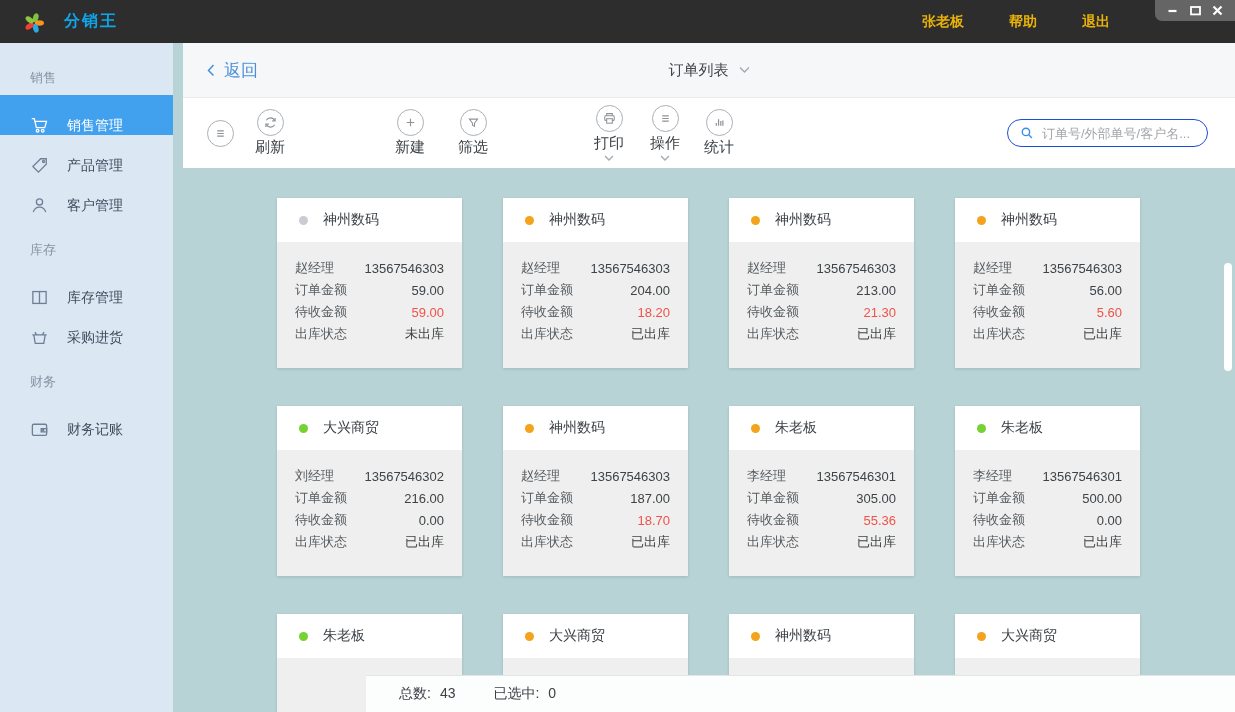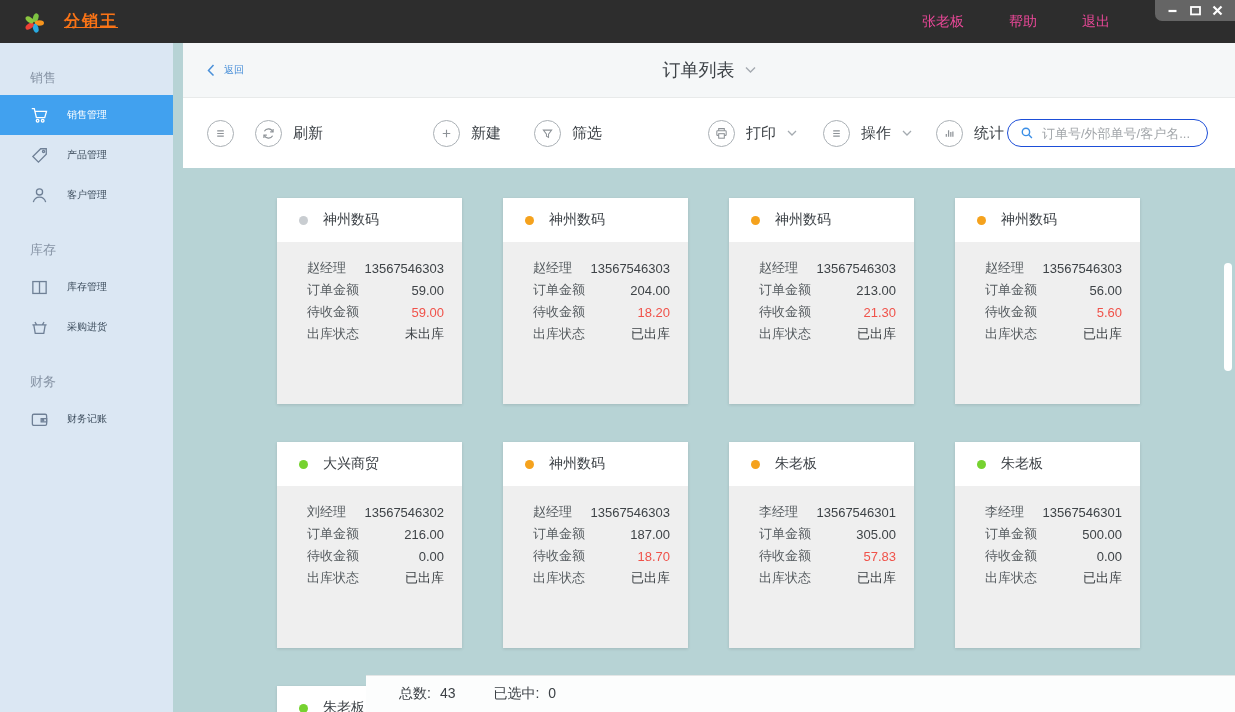--- a/index.html
+++ b/index.html
@@ -2,57 +2,57 @@
 <html><head>
 <meta charset="utf-8">
 <style>
   * { margin:0; padding:0; box-sizing:border-box; }
   body { font-family:"Liberation Sans", sans-serif; }
   .app { position:relative; width:1235px; height:712px; overflow:hidden; background:#b7d3d5; }
 
   
   .titlebar { position:absolute; top:0; left:0; right:0; height:43px; background:#2d2d2d; display:flex; align-items:center; z-index:20; }
   .logo { margin-left:22px; display:flex; }
-  .app-name { color:#f97316; font-size:16px; font-weight:bold; margin-left:18px; letter-spacing:2px;text-decoration:underline; }
+  .app-name { color:#0ea5e9; font-size:16px; font-weight:bold; margin-left:18px; letter-spacing:2px; }
   .tb-menu { margin-left:auto; margin-right:125px; display:flex; gap:45px; }
-  .tb-menu-item { color:#ec4899; font-size:14px; font-weight:normal; cursor:pointer; }
+  .tb-menu-item { color:#eab308; font-size:14px; font-weight:bold; cursor:pointer; }
   .winctrl { position:absolute; top:0; right:0; width:80px; height:21px; background:#656565; border-bottom-left-radius:7px; display:flex; align-items:center; justify-content:space-evenly; }
   .wbtn { color:#ffffff; display:flex; align-items:center; cursor:pointer; }
 
   
   .sidebar { position:absolute; top:43px; left:0; bottom:0; width:173px; background:#dbe7f3; }
   .side-section { margin:26px 0 8px 30px; color:#8794a5; font-size:13px; }
-  .side-item { height:40px; display:flex; align-items:center; padding-left:30px; color:#3e4e5e; font-size:10px; cursor:pointer; }
+  .side-item { height:40px; display:flex; align-items:flex-end; padding-left:30px; color:#3e4e5e; font-size:14px; cursor:pointer; }
   .side-item .icon { width:22px; color:#6f8096; margin-right:15px; display:flex; align-items:center; }
   .side-item.active { background:#41a1ef; color:#ffffff; }
   .side-item.active .icon { color:#ffffff; }
 
   
   .main { position:absolute; top:43px; left:183px; right:0; bottom:0; }
   .page-header { position:relative; height:55px; background:#f5f7f8; border-bottom:1px solid #e8eaea; display:flex; align-items:center; }
-  .back-link { position:relative; z-index:2; display:flex; align-items:center; gap:9px; color:#4a90d9; margin-left:24px; font-size:10px; cursor:pointer; }
-  .page-title-wrap { position:absolute; left:0; right:0; display:flex; justify-content:center; align-items:center; gap:10px; color:#3f4449; font-size:18px; }
+  .back-link { position:relative; z-index:2; display:flex; align-items:center; gap:9px; color:#4a90d9; margin-left:24px; font-size:17px; cursor:pointer; }
+  .page-title-wrap { position:absolute; left:0; right:0; display:flex; justify-content:center; align-items:center; gap:10px; color:#3f4449; font-size:15px; }
   .chev { color:#a4aab0; display:flex; }
 
   .toolbar { height:70px; background:#ffffff; display:flex; align-items:center; padding:0 27px 0 24px; }
   .tb-circle { flex:none; width:27px; height:27px; border:1px solid #aab0b5; border-radius:50%; display:flex; align-items:center; justify-content:center; color:#8d9297; cursor:pointer; }
-  .tb-group { display:flex; align-items:center; gap:11px; cursor:pointer; }
+  .tb-group { display:flex; align-items:center; gap:2px; cursor:pointer;flex-direction:column; }
   .tb-label { font-size:15px; color:#3c4146; white-space:nowrap; }
   .search { margin-left:auto; width:201px; height:28px; border:1px solid #1d4ed8; border-radius:15px; display:flex; align-items:center; padding:0 12px; gap:8px; background:#fff; }
   .search .mag { color:#3a8ee6; display:flex; }
   .search input { border:0; outline:0; flex:1; min-width:0; font-size:13px; color:#333; background:transparent; font-family:"Liberation Sans", sans-serif; }
   .search input::placeholder { color:#a2a6aa; }
 
   .content { position:absolute; top:125px; left:0; right:0; bottom:0; background:#b7d3d5; overflow:hidden; }
   .grid { padding:30px 0 0 94px; display:grid; grid-template-columns:repeat(4,185px); column-gap:41px; row-gap:38px; }
-  .card { width:185px; height:206px; background:#efefef; box-shadow:0 1px 3px rgba(0,0,0,0.12); }
+  .card { width:185px; height:170px; background:#efefef; box-shadow:0 1px 3px rgba(0,0,0,0.12); }
   .card-header { height:44px; background:#ffffff; display:flex; align-items:center; padding-left:22px; gap:15px; cursor:pointer; }
   .dot { width:9px; height:9px; border-radius:50%; flex:none; }
   .card-name { font-size:14px; color:#3a3f44; }
-  .card-body { padding:15px 18px 0;margin-left:12px; }
+  .card-body { padding:15px 18px 0; }
   .crow { display:flex; align-items:center; height:22px; font-size:13px; color:#565c60; }
   .crow .val { margin-left:auto; color:#3e4347; }
   .crow .val.red { color:#f0524a; }
 
   .scroll-thumb { position:absolute; right:3px; top:95px; width:8px; height:108px; background:#ffffff; border-radius:4px; cursor:pointer; }
 
   .statusbar { position:absolute; left:183px; right:0; bottom:0; height:37px; background:#fcfdfd; border-top:1px solid #e3e6e6; display:flex; align-items:center; padding-left:33px; gap:38px; z-index:10; }
   .stat-pair { display:flex; gap:9px; font-size:14px; color:#3c4146; }
 </style>
 </head>
@@ -412,21 +412,21 @@
               <div class="crow">
                 <span>李经理</span>
                 <span class="val">13567546301</span>
               </div>
               <div class="crow">
                 <span>订单金额</span>
                 <span class="val">305.00</span>
               </div>
               <div class="crow">
                 <span>待收金额</span>
-                <span class="val red">57.83</span>
+                <span class="val red">55.36</span>
               </div>
               <div class="crow">
                 <span>出库状态</span>
                 <span class="val">已出库</span>
               </div>
             </div>
           </div>
           <div class="card">
             <div class="card-header">
               <span class="dot" style="background: rgb(118, 210, 48);"></span>

